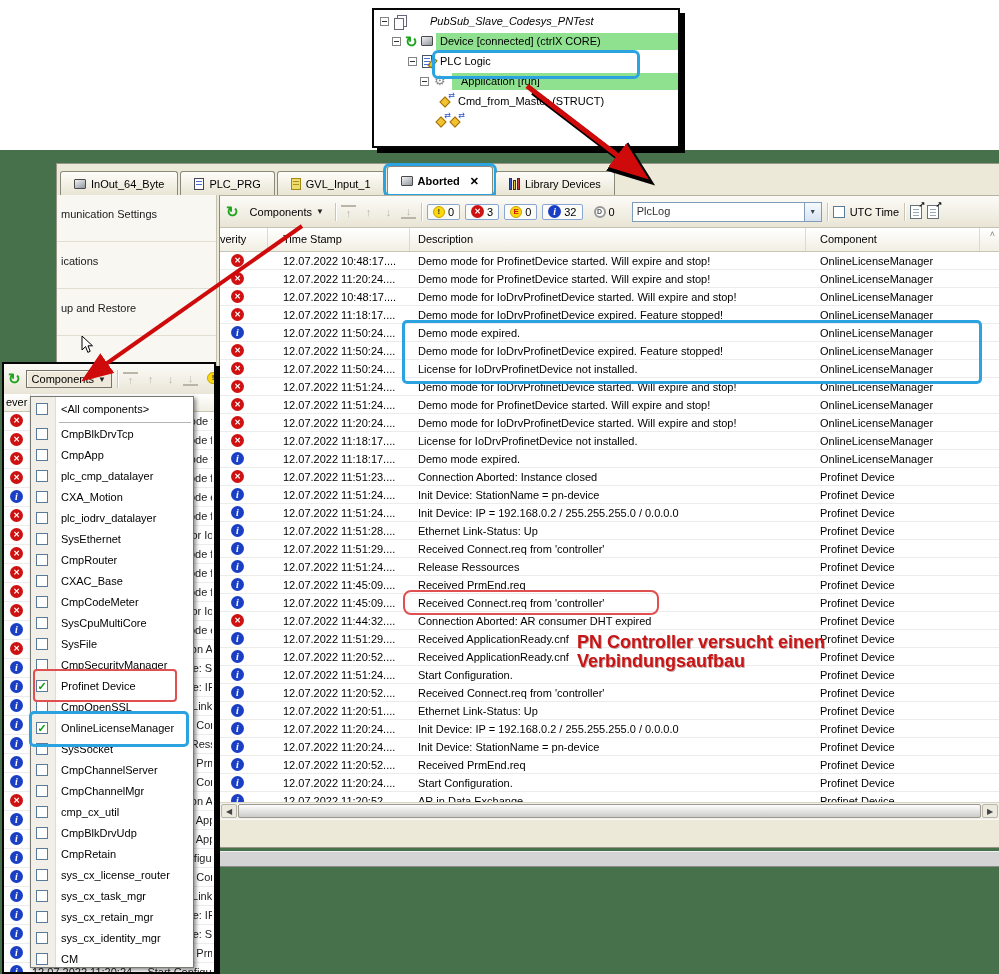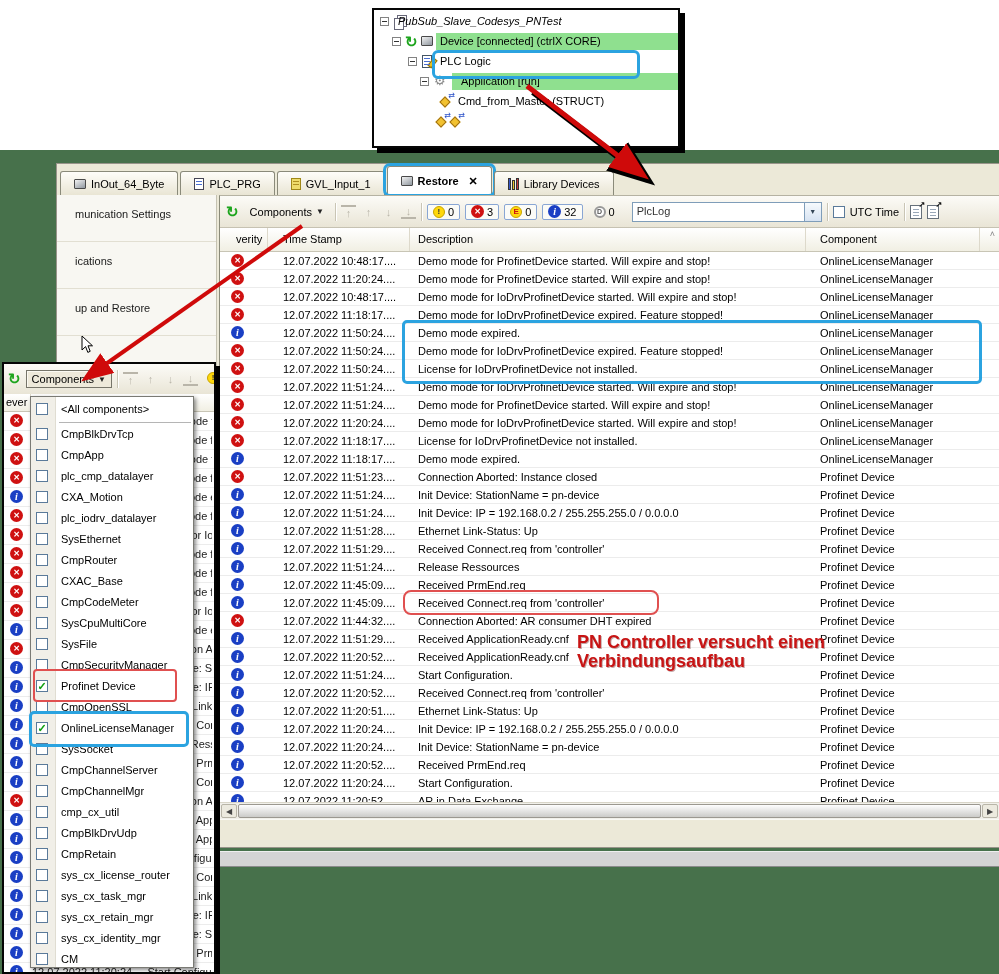--- a/index.html
+++ b/index.html
@@ -21,21 +21,21 @@
        background:linear-gradient(#fefdf9,#e9e5d4);border:1px solid #8a8a7a;border-bottom:none;
        border-radius:3px 3px 0 0;white-space:nowrap;cursor:default}
   .tab.active{height:28px;background:#fff;font-weight:bold}
   .tab-hl{position:absolute;inset:-4px -5px -2px -5px;border:3px solid #2ba3e0;border-radius:7px;pointer-events:none}
   .tclose{font-weight:bold;margin-left:5px}
 
   
   #sidebar{position:absolute;left:0;top:31px;width:161px;bottom:0;background:#ece9d8}
   #sidebox{position:absolute;left:0;top:0;width:160px;height:228px;background:#f8f7f2;
            border-right:1px solid #c5c2b2;border-bottom:1px solid #c5c2b2;box-sizing:border-box}
-  .side-item{height:47px;padding:13px 4px 0 18px;border-bottom:1px solid #e2dfd2;box-sizing:border-box;color:#1a1a1a}
+  .side-item{height:47px;padding:13px 4px 0 4px;border-bottom:1px solid #e2dfd2;box-sizing:border-box;color:#1a1a1a}
   #cursor{position:absolute;left:24px;top:140px}
 
   
   #logpanel{position:absolute;left:162px;top:31px;width:781px;bottom:0;background:#ece9d8;
             border-left:1px solid #8a8a7a;border-top:1px solid #b5b2a2;box-sizing:border-box}
   #ltoolbar{position:absolute;left:0;top:0;width:100%;height:32px;box-sizing:border-box;
             background:linear-gradient(#fcfbf7,#e9e5d6);border-bottom:1px solid #c6c2b2;
             display:flex;align-items:center;gap:5px;padding:0 6px}
   .tbtn{display:flex;align-items:center;gap:4px;padding:3px 6px}
   .caret{font-size:8px;color:#222}
@@ -181,21 +181,21 @@
       <div class="tab">
         <span class="doc-ico"></span>
         <span>PLC_PRG</span>
       </div>
       <div class="tab">
         <span class="gvl-ico"></span>
         <span>GVL_Input_1</span>
       </div>
       <div class="tab active">
         <span class="dev-ico"></span>
-        <span>Restore</span>
+        <span>Aborted</span>
         <span class="tclose">✕</span>
         <span class="tab-hl"></span>
       </div>
       <div class="tab">
         <span class="lib-ico">
             <i></i>
             <i></i>
             <i></i>
           </span>
         <span>Library Devices</span>
@@ -256,21 +256,21 @@
         <span class="tsep"></span>
         <span class="pgicon">
             <span class="pgarr">↗</span>
           </span>
         <span class="pgicon">
             <span class="pgarr">↗</span>
           </span>
       </div>
 
       <div id="lheader">
-        <span class="hcell" style="left:0;width:48px;padding-left:16px">verity</span>
+        <span class="hcell" style="left:0;width:48px;padding-left:0">verity</span>
         <span class="hcell" style="left:48px;width:142px;padding-left:15px">Time Stamp</span>
         <span class="hcell" style="left:586px;width:174px;padding-left:14px">Component</span>
         <span class="hcell" style="left:190px;width:396px;padding-left:8px">Description</span>
         <span id="hmark">˄</span>
       </div>
 
       <div id="log-rows">
         <i class="vl" style="left:48px"></i>
         <i class="vl" style="left:190px"></i>
         <i class="vl" style="left:586px"></i>
@@ -726,21 +726,21 @@
   </div>
         </div>
     </div>
   </div>
 
   <div id="popup" class="abs">
     <div style="position:relative">
       <div class="trow" style="top:2px">
         <span class="texpand" style="left:6px"></span>
         <span class="proj-ico" style="position:absolute;left:20px;top:3px"></span>
-        <span class="tlabel" style="left:24px;font-style:italic">PubSub_Slave_Codesys_PNTest</span>
+        <span class="tlabel" style="left:56px;font-style:italic">PubSub_Slave_Codesys_PNTest</span>
       </div>
       <div class="trow" style="top:22px">
         <span class="tgreen" style="left:62px"></span>
         <span class="texpand" style="left:18px"></span>
         <span class="refresh-ico" style="position:absolute;left:31px;top:3px">↻</span>
         <span class="dev-ico" style="position:absolute;left:47px;top:4px"></span>
         <span class="tlabel" style="left:66px">Device [connected] (ctrlX CORE)</span>
       </div>
       <div class="trow" style="top:42px">
         <span class="texpand" style="left:34px"></span>

